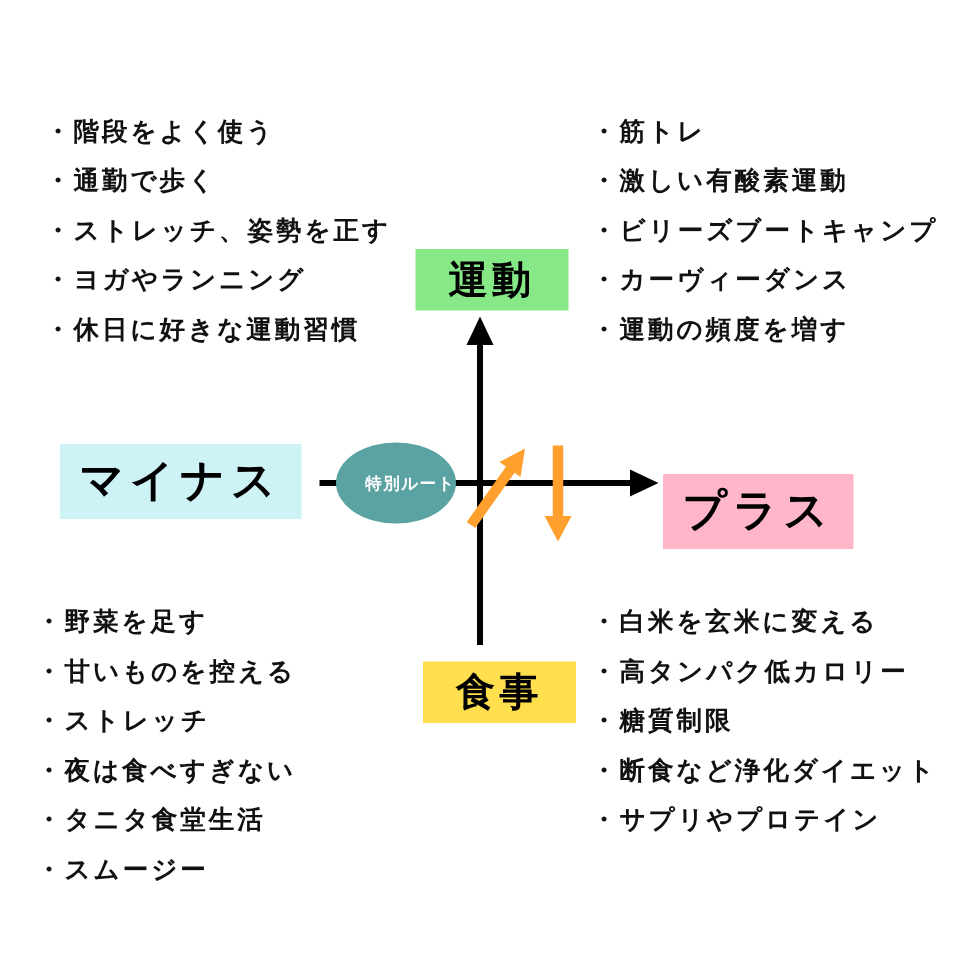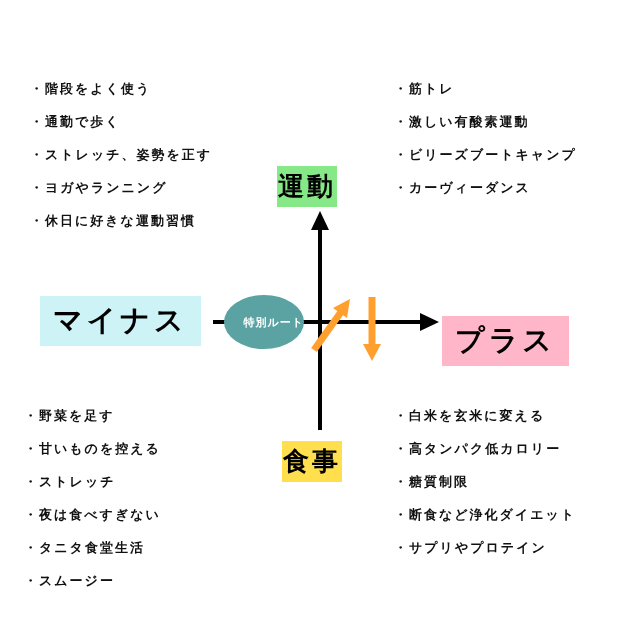--- a/index.html
+++ b/index.html
@@ -8,27 +8,27 @@
     font-family:"DejaVu Sans","Liberation Sans",sans-serif; font-weight:bold; color:#111;
     overflow:hidden;
   }
   svg.axes { position:absolute; left:0; top:0; }
   .axis-line   { stroke:var(--axis,#000); stroke-width:4; }
   .axis-head   { fill:var(--axis,#000); }
   .hl-line     { stroke:var(--highlight-arrow,#ffa02e); stroke-width:7; }
   .hl-head     { fill:var(--highlight-arrow,#ffa02e); }
   .center-oval { fill:var(--center-ellipse,#5ba3a3); }
 
-  .list { position:absolute; font-size:13px; letter-spacing:2px; line-height:33px; white-space:nowrap; }
+  .list { position:absolute; font-size:17px; letter-spacing:2px; line-height:33px; white-space:nowrap; }
   #list-tl { left:30px;  top:72px; }
   #list-tr { left:394px; top:72px; }
   #list-bl { left:24px;  top:399px; }
   #list-br { left:394px; top:399px; }
 
-  .axis-label { position:absolute; font-size:26px; letter-spacing:3px; padding:3px 1px; color:#000; white-space:nowrap; }
+  .axis-label { position:absolute; font-size:26px; letter-spacing:3px; padding:3px 22px; color:#000; white-space:nowrap; }
   #label-top    { left:277px; top:166px; background:var(--top-label-bg,#86e886); }
   #label-bottom { left:282px; top:441px; background:var(--bottom-label-bg,#ffdf4e); }
 
   .side-label { position:absolute; font-size:29px; letter-spacing:4px; padding:5px 13px; color:#000; white-space:nowrap; }
   #label-left  { left:40px;  top:296px; background:var(--left-label-bg,#cdf3f6); }
   #label-right { left:442px; top:296px; background:var(--right-label-bg,#ffb6c9);margin-top:20px; }
 
   #label-center {
     position:absolute; left:224px; top:315px; width:80px; text-align:right;
     font-size:11px; letter-spacing:1px; color:#ffffff; white-space:nowrap;
@@ -61,20 +61,21 @@
     <div>・ストレッチ、姿勢を正す</div>
     <div>・ヨガやランニング</div>
     <div>・休日に好きな運動習慣</div>
   </div>
 
   <div class="list" id="list-tr">
     <div>・筋トレ</div>
     <div>・激しい有酸素運動</div>
     <div>・ビリーズブートキャンプ</div>
     <div>・カーヴィーダンス</div>
+    <div>・運動の頻度を増す</div>
   </div>
 
   <div class="list" id="list-bl">
     <div>・野菜を足す</div>
     <div>・甘いものを控える</div>
     <div>・ストレッチ</div>
     <div>・夜は食べすぎない</div>
     <div>・タニタ食堂生活</div>
     <div>・スムージー</div>
   </div>

